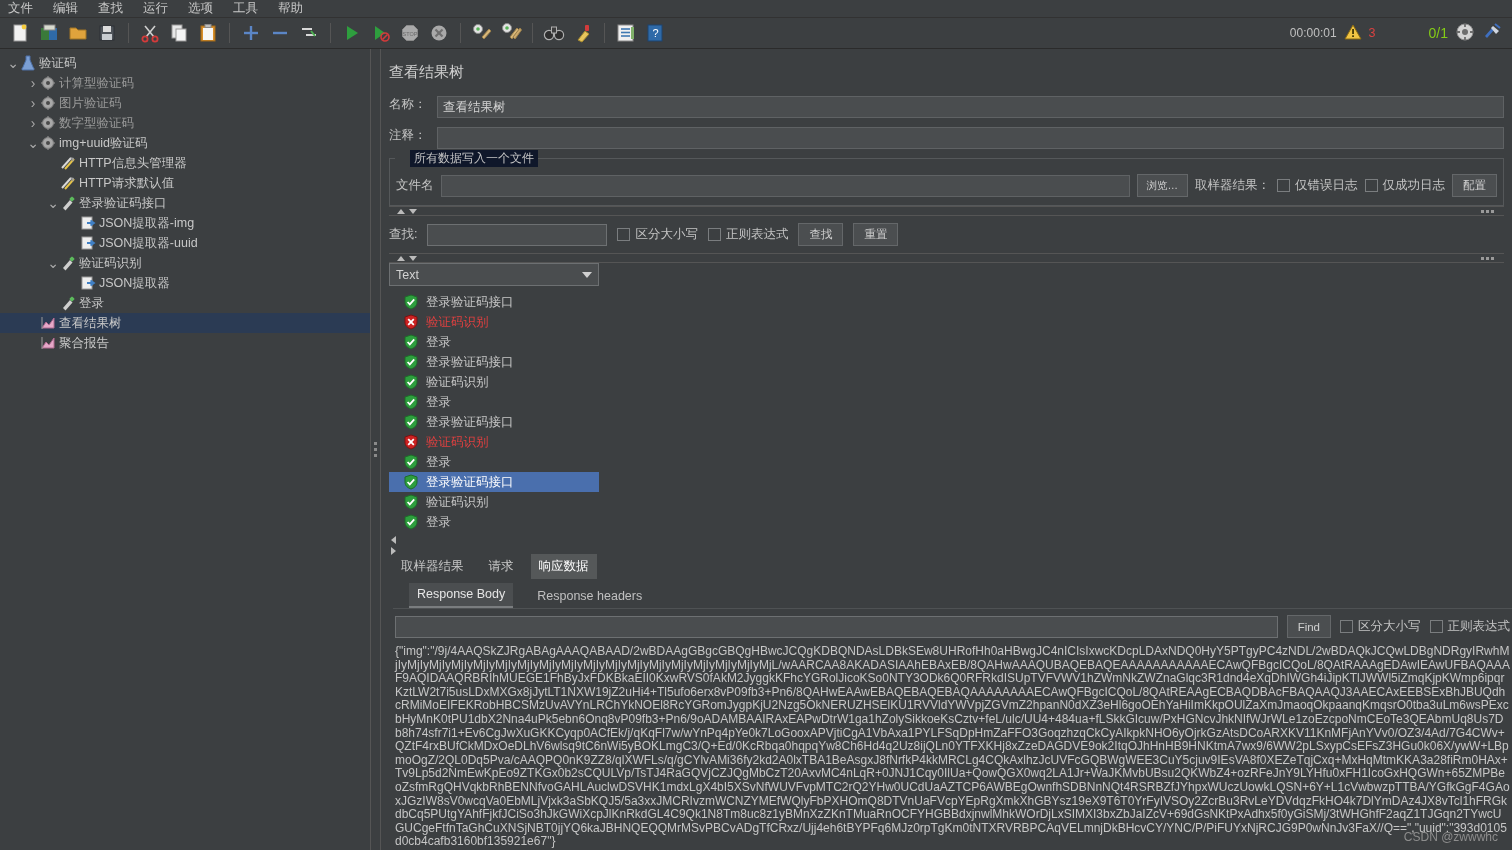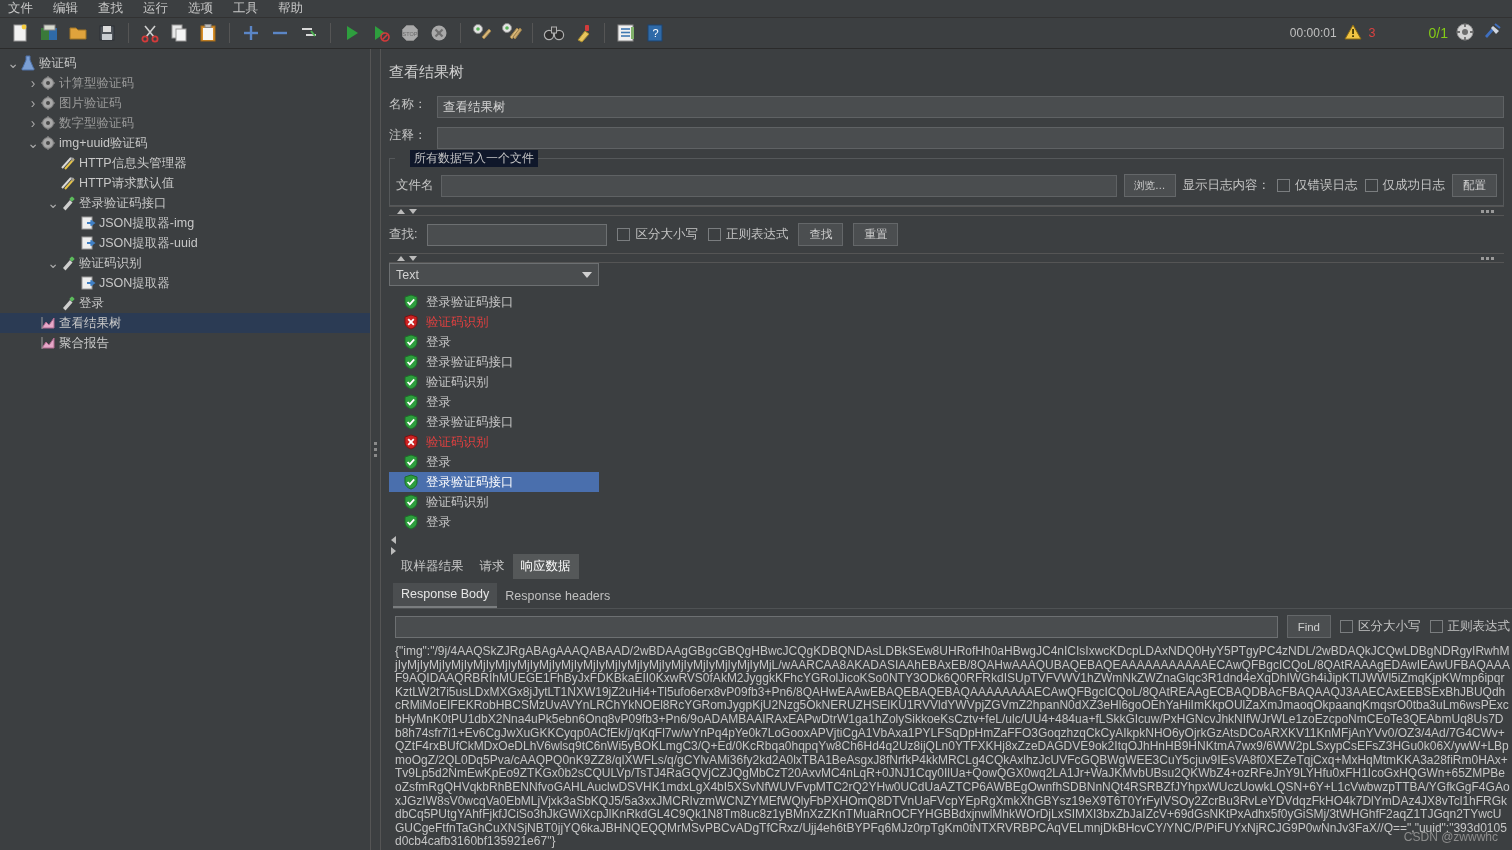--- a/index.html
+++ b/index.html
@@ -163,30 +163,30 @@
     justify-content: center; gap: 3px; padding-top: 4px;
   }
   .res-vgrip .tri-r {
     width:0;height:0;border-top:4px solid transparent;border-bottom:4px solid transparent;
     border-left:5px solid #bbb;
   }
   .res-vgrip .tri-l {
     width:0;height:0;border-top:4px solid transparent;border-bottom:4px solid transparent;
     border-right:5px solid #bbb;
   }
-  .tabbar { display: flex; align-items: flex-end; height: 24px; gap: 0; }
+  .tabbar { display: flex; align-items: flex-end; height: 24px; gap: 9px; }
   .tab {
     font-size: 12.5px; color: #c8c8c8; padding: 4px 8px; cursor: default;
     white-space: nowrap;
   }
   .tab.active { background: #555859; color: #ffffff; }
   .subtabbar { display: flex; align-items: flex-end; height: 25px; margin-top: 4px; }
   .subtab {
     font-size: 12.5px; color: #c0c0c0; padding: 4px 8px 5px 8px;
-    cursor: default; white-space: nowrap;
+    cursor: default; white-space: nowrap; margin-left: 16px;
   }
   .subtab.active { background: #4b4e50; color: #e6e6e6; border-bottom: 2px solid #7a7d7f; }
   .findrow { display: flex; align-items: center; gap: 9px; padding: 6px 2px 5px 2px; }
   .find-input {
     flex: 1; height: 22px; background: #4a4d4f; border: 1px solid #6d7072;
     color: #d2d2d2; font-size: 12.5px; padding: 0 5px; outline: none;
   }
   .bodyarea {
     flex: 1; overflow: hidden; padding: 2px 2px 0 2px;
     font-family: "Liberation Sans", sans-serif;
@@ -535,21 +535,21 @@
     </div>
 
     <div class="groupbox">
       <span class="gb-topline-l"></span>
         <span class="gb-topline-r"></span>
       <span class="gb-legend">所有数据写入一个文件</span>
       <div class="filerow">
         <span class="filename-label">文件名</span>
         <input class="finput" style="flex: 1 1 0%;" value="">
         <button class="btn small">浏览…</button>
-        <span class="label-inline">显示日志内容：</span>
+        <span class="label-inline">取样器结果：</span>
         <label class="chk">
           <span class="chkbox"></span>
           <span>仅错误日志</span>
         </label>
         <label class="chk">
           <span class="chkbox"></span>
           <span>仅成功日志</span>
         </label>
         <button class="btn">配置</button>
       </div>

